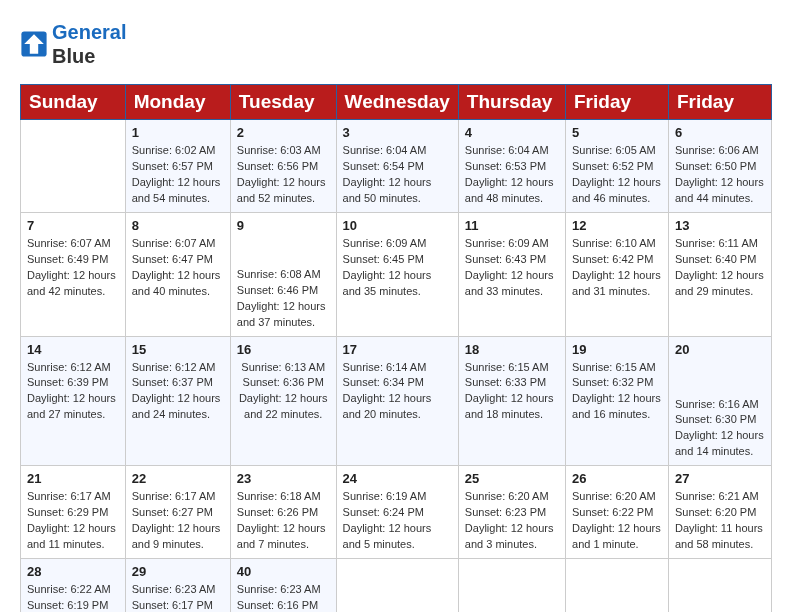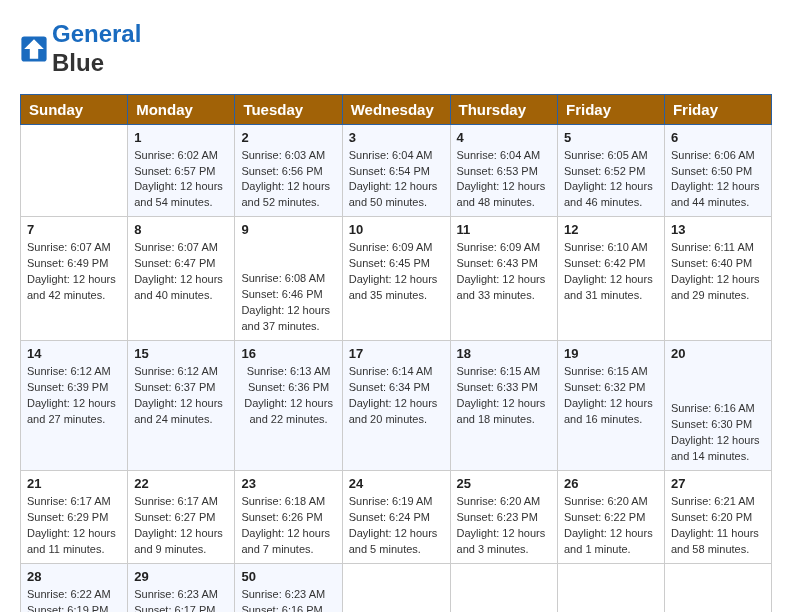--- a/index.html
+++ b/index.html
@@ -14,21 +14,21 @@
       display: flex;
       justify-content: space-between;
       align-items: flex-start;
       margin-bottom: 16px;
     }
     .logo {
       display: flex;
       align-items: center;
     }
     .logo-text {
-      font-size: 24px;
+      font-size: 20px;
       font-weight: bold;
       color: #333;
       line-height: 1.2;
     }
     .logo-text span {
       color: #1a6bbf;
     }
     .logo-icon {
       width: 28px;
       height: 28px;
@@ -45,25 +45,25 @@
     .location {
       font-size: 15px;
       color: #555;
     }
     table {
       width: 100%;
       border-collapse: collapse;
       font-size: 11px;
     }
     thead tr th {
-      background-color: #a16207;
+      background-color: #b91c1c;
       color: #fff;
       padding: 6px 8px;
       text-align: left;
-      font-size: 15px;
+      font-size: 19px;
       font-weight: bold;
       border: 1px solid #2a5fa0;
     }
     tbody tr td {
       border: 1px solid #ccc;
       vertical-align: top;
       padding: 5px 6px;
       min-height: 70px;
       width: 108px;
     }
@@ -328,21 +328,21 @@
 and 56 minutes.</div>
         </td>
         <td>
           <div class="day-num">29</div>
           <div class="day-info" style="white-space: pre-line;">Sunrise: 6:23 AM
 Sunset: 6:17 PM
 Daylight: 11 hours
 and 54 minutes.</div>
         </td>
         <td>
-          <div class="day-num">50</div>
+          <div class="day-num">40</div>
           <div class="day-info" style="white-space: pre-line;">Sunrise: 6:23 AM
 Sunset: 6:16 PM
 Daylight: 11 hours
 and 52 minutes.</div>
         </td>
         <td class="empty-cell"></td>
         <td class="empty-cell"></td>
         <td class="empty-cell"></td>
         <td class="empty-cell"></td>
       </tr>

